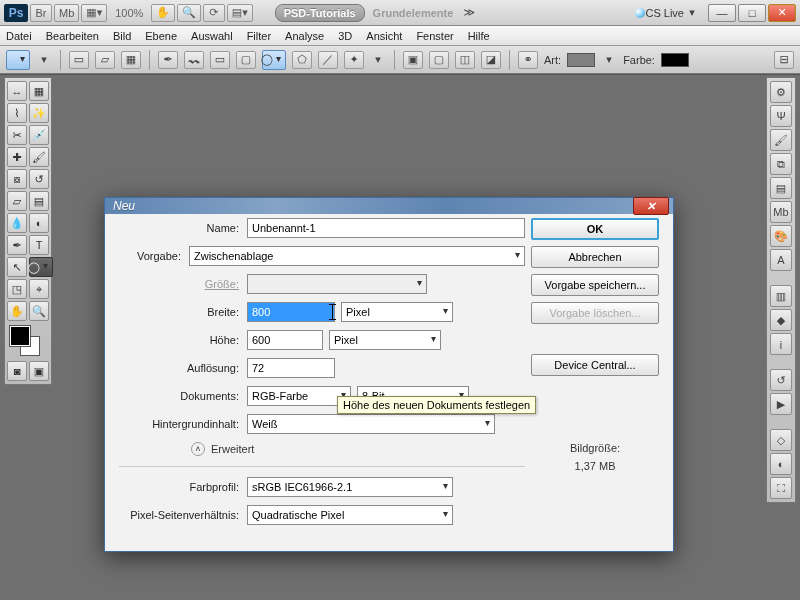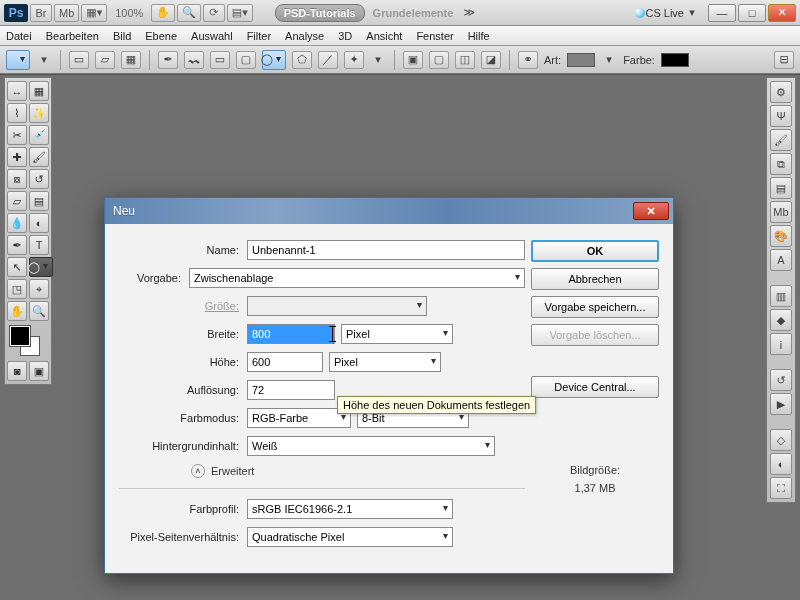--- a/index.html
+++ b/index.html
@@ -38,24 +38,24 @@
 .tools .fgbg { grid-column:1 / span 2; height:36px; position:relative; }
 .fgbg .fg{position:absolute;left:3px;top:3px;width:20px;height:20px;background:#000;border:1px solid #fff;outline:1px solid #555;}
 .fgbg .bg{position:absolute;left:13px;top:13px;width:20px;height:20px;background:#fff;border:1px solid #555;}
 
 .rpanels { position:absolute; top:2px; right:4px; width:30px; background:linear-gradient(#d6d6d6,#bcbcbc); border:1px solid #777; display:flex; flex-direction:column; gap:2px; padding:3px 3px;}
 .rpanels .pi { height:22px; background:linear-gradient(#efefef,#cecece); border:1px solid #8d8d8d; border-radius:2px; display:flex; align-items:center; justify-content:center; color:#444;}
 .rpanels .gap { height:10px; background:transparent; border:none; }
 
 
 .dialog { position:absolute; left:104px; top:122px; width:570px; background:#f2f2f2; border:1px solid #3e6ea5; box-shadow:0 6px 22px rgba(0,0,0,.55); }
-.dlg-tb { height:26px; background:linear-gradient(90deg,#5e84b1,#84a3c6 30%,#5e84b1 60%,#84a3c6); display:flex; align-items:center; padding:0 4px; color:#fff; }
+.dlg-tb { height:16px; background:linear-gradient(90deg,#5e84b1,#84a3c6 30%,#5e84b1 60%,#84a3c6); display:flex; align-items:center; padding:0 4px; color:#fff;font-style:italic; }
 .dlg-tb .title { padding-left:4px; font-size:12px; text-shadow:0 1px 0 rgba(0,0,0,.3);}
 .dlg-tb .x { margin-left:auto; width:36px; height:18px; background:linear-gradient(#e9756a,#c73a24); border:1px solid #7d1c10; border-radius:2px; color:#fff; display:flex; align-items:center; justify-content:center; font-weight:bold;}
-.dlg-body { display:flex; padding:16px 14px 18px 14px; gap:6px; }
+.dlg-body { display:flex; padding:4px 14px 18px 14px; gap:6px; }
 .col-l { flex:1; }
 .col-r { width:128px; display:flex; flex-direction:column; gap:6px; }
 .row { display:flex; align-items:center; margin-bottom:8px; }
 .row .lab { width:128px; text-align:right; padding-right:8px; color:#222; }
 .row .lab.dim { color:#999;text-decoration:underline; }
 .inp { height:20px; border:1px solid #8a8a8a; background:#fff; padding:0 4px; }
 .sel { height:20px; border:1px solid #8a8a8a; background:#fff; padding:0 18px 0 4px; position:relative; display:flex; align-items:center;}
 .sel::after { content:"▾"; position:absolute; right:4px; top:2px; color:#333; font-size:10px;}
 .sel.dim { background:#eee; color:#aaa; }
 .btn { height:22px; background:linear-gradient(#fefefe,#e2e2e2); border:1px solid #8a8a8a; border-radius:2px; display:flex; align-items:center; justify-content:center; }
@@ -244,21 +244,21 @@
           <div style="width:6px"></div>
           <div class="sel" style="width:112px">
               <span>Pixel</span>
             </div>
         </div>
         <div class="row">
           <div class="lab">Auflösung:</div>
           <input class="inp" style="width: 88px;" value="72">
         </div>
         <div class="row">
-          <div class="lab">Farbmodus:</div>
+          <div class="lab">Dokuments:</div>
           <div class="sel" style="width:104px">
               <span>RGB-Farbe</span>
             </div>
           <div style="width:6px"></div>
           <div class="sel" style="width:112px">
               <span>8-Bit</span>
             </div>
         </div>
         <div class="row">
           <div class="lab">Hintergrundinhalt:</div>

